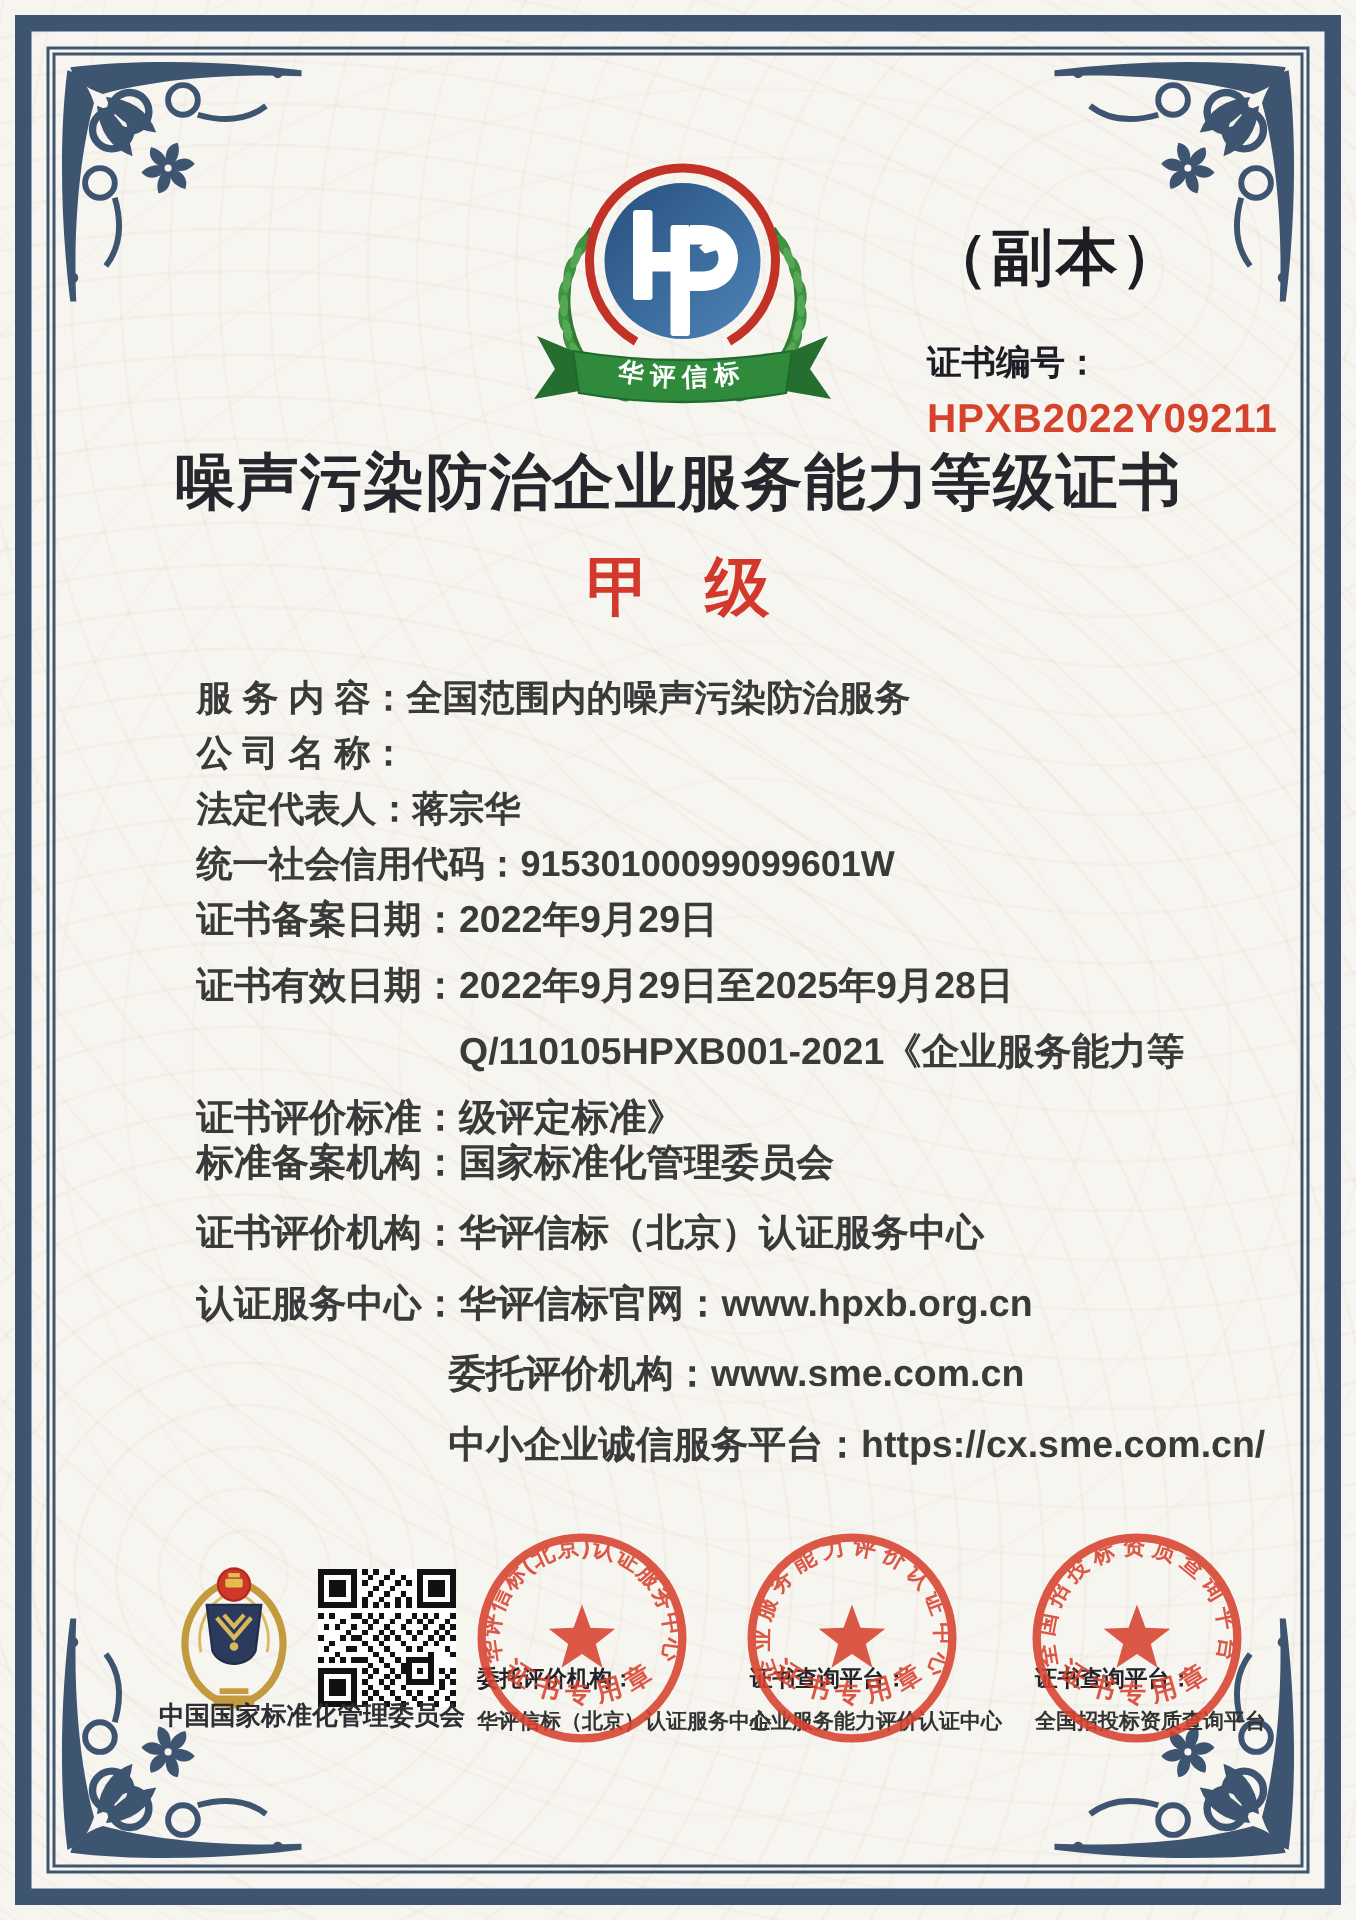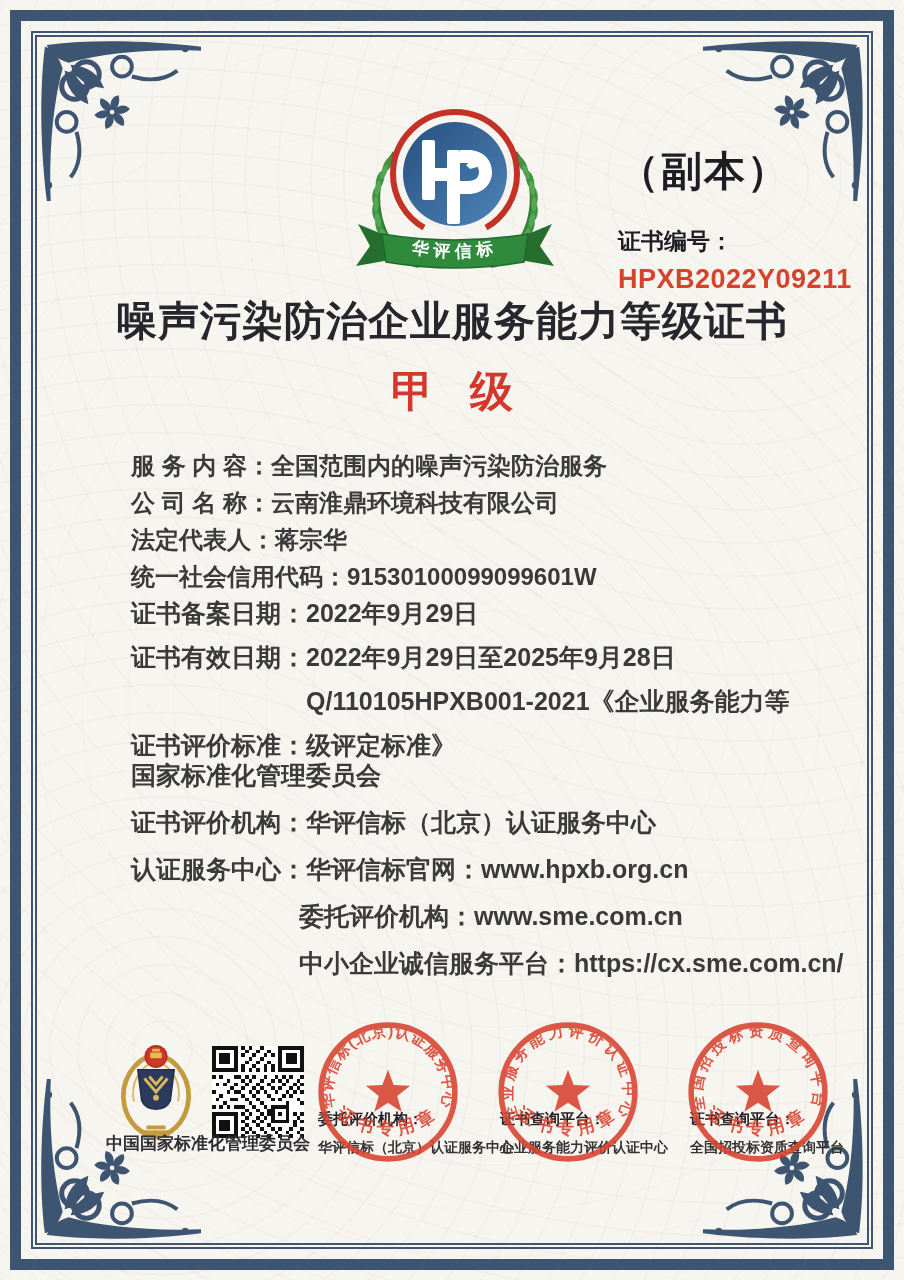--- a/index.html
+++ b/index.html
@@ -177,21 +177,20 @@
   <div class="title">噪声污染防治企业服务能力等级证书</div>
   <div class="grade">甲 级</div>
 
   <div class="sec sec1">
     <div class="row">
         <span class="lbl">服 务 内 容：</span>
         <span class="val">全国范围内的噪声污染防治服务</span>
       </div>
     <div class="row">
         <span class="lbl">公 司 名 称：</span>
-        <span class="val">云南淮鼎环境科技有限公司</span>
       </div>
     <div class="row">
         <span class="lbl">法定代表人：</span>
         <span class="val">蒋宗华</span>
       </div>
     <div class="row">
         <span class="lbl">统一社会信用代码：</span>
         <span class="val">91530100099099601W</span>
       </div>
   </div>
@@ -206,20 +205,21 @@
         <span class="val">2022年9月29日至2025年9月28日</span>
       </div>
     <div class="row">
         <span class="lbl">证书评价标准：</span>
         <span class="val">Q/110105HPXB001-2021《企业服务能力等级评定标准》</span>
       </div>
   </div>
 
   <div class="sec sec3">
     <div class="row">
+        <span class="lbl">标准备案机构：</span>
         <span class="val">国家标准化管理委员会</span>
       </div>
     <div class="row">
         <span class="lbl">证书评价机构：</span>
         <span class="val">华评信标（北京）认证服务中心</span>
       </div>
     <div class="row">
         <span class="lbl">认证服务中心：</span>
         <span class="val">华评信标官网：www.hpxb.org.cn</span>
       </div>

